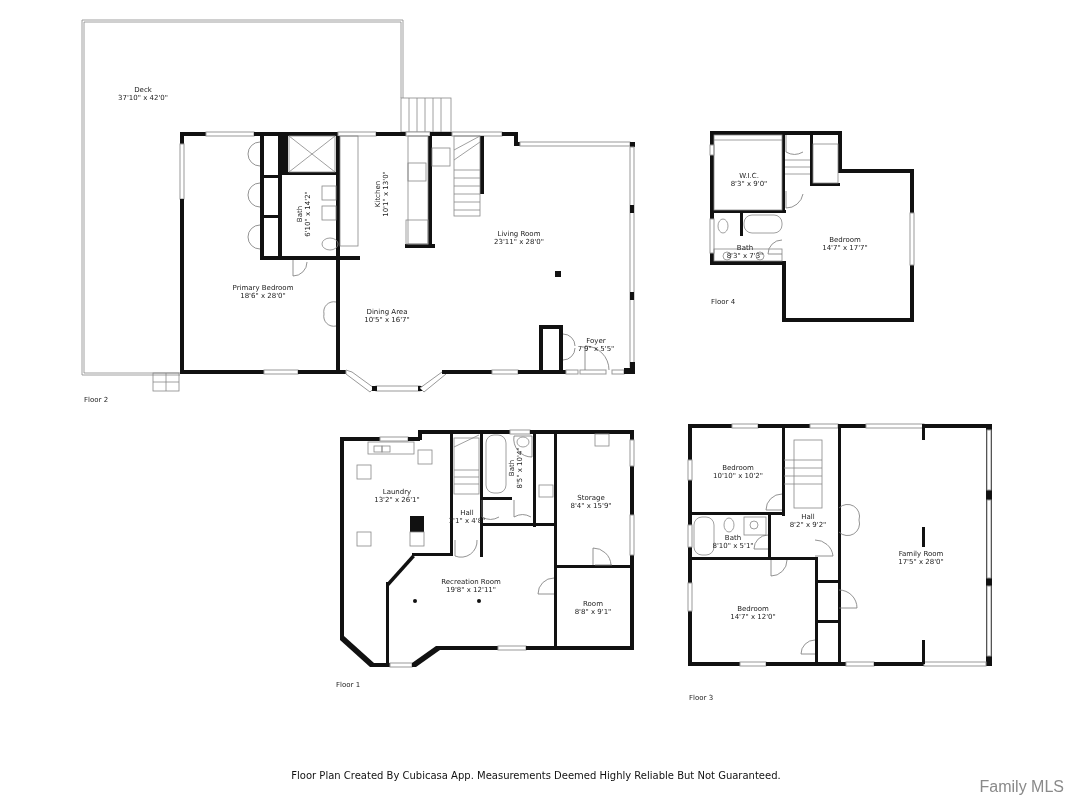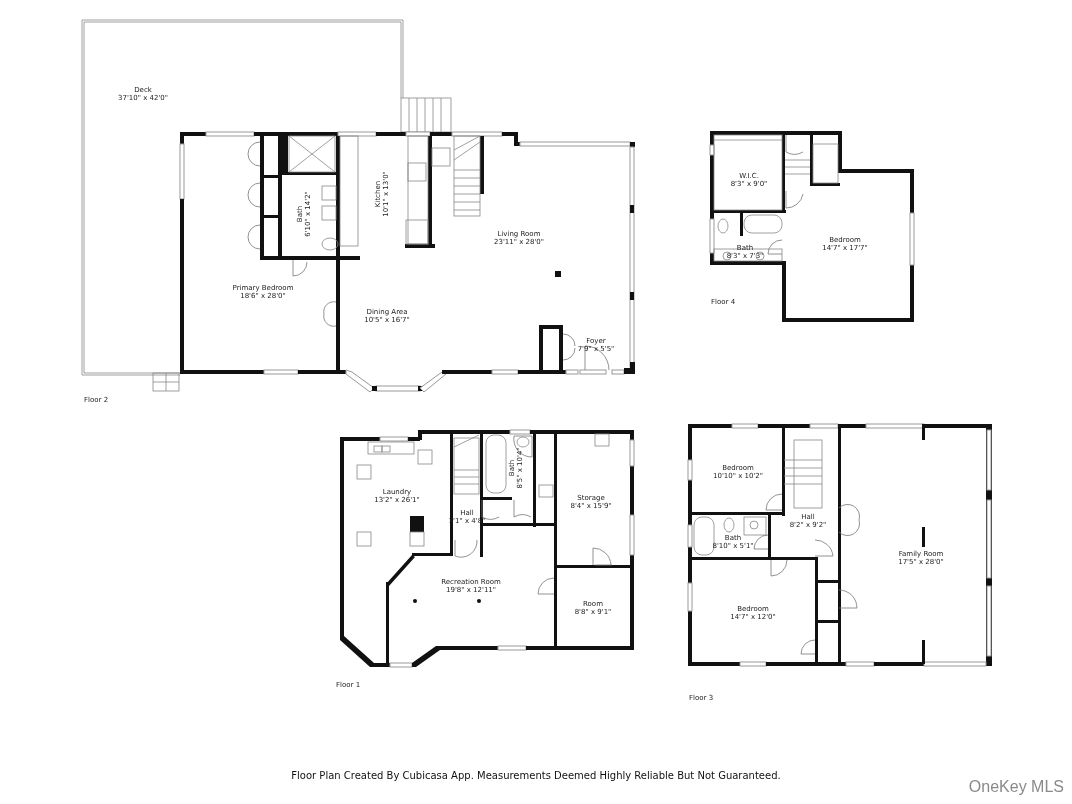--- a/index.html
+++ b/index.html
@@ -359,13 +359,13 @@
     <text class="lbl" x="733" y="548">8'10" x 5'1"</text>
     <text class="lbl" x="753" y="611">Bedroom</text>
     <text class="lbl" x="753" y="619">14'7" x 12'0"</text>
     <text class="lbl" x="921" y="556">Family Room</text>
     <text class="lbl" x="921" y="564">17'5" x 28'0"</text>
     <text class="flabel" x="689" y="700">Floor 3</text>
   </g>
 </svg>
 
 <div class="footer">Floor Plan Created By Cubicasa App. Measurements Deemed Highly Reliable But Not Guaranteed.</div>
-<div class="brand">OneKey MLS</div>
+<div class="brand">Family MLS</div>
 
 </body></html>

